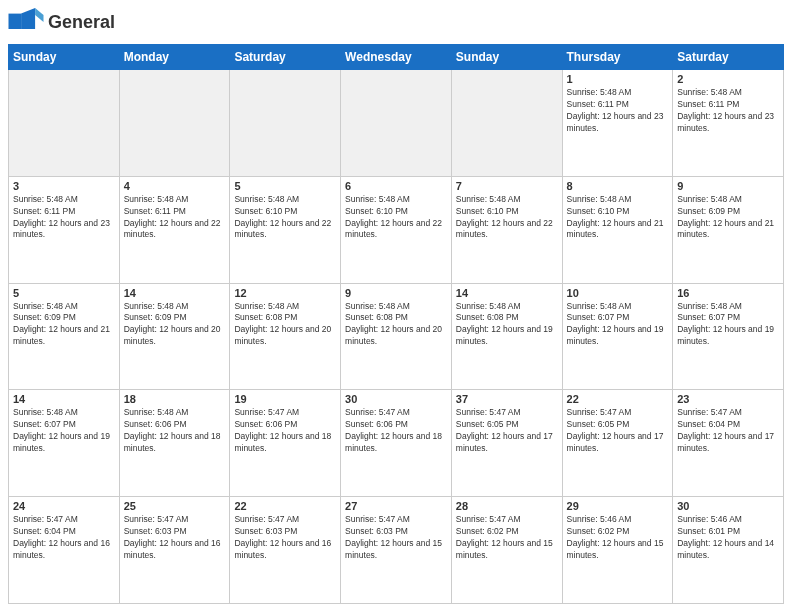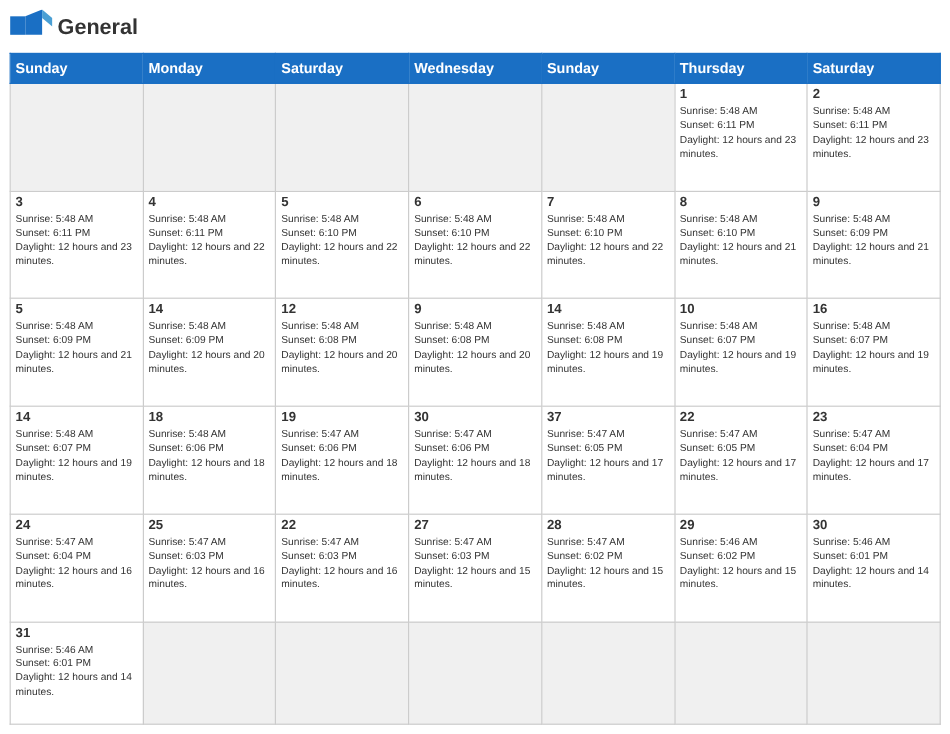--- a/index.html
+++ b/index.html
@@ -319,29 +319,15 @@
 Sunset: 6:02 PM
 Daylight: 12 hours and 15 minutes.</div>
           </td>
           <td>
             <span class="day-number">30</span>
             <div class="day-info" style="white-space: pre-line;">Sunrise: 5:46 AM
 Sunset: 6:01 PM
 Daylight: 12 hours and 14 minutes.</div>
           </td>
         </tr>
-        <tr class="last-row">
-          <td>
-            <span class="day-number">31</span>
-            <div class="day-info" style="white-space: pre-line;">Sunrise: 5:46 AM
-Sunset: 6:01 PM
-Daylight: 12 hours and 14 minutes.</div>
-          </td>
-          <td class="empty"></td>
-          <td class="empty"></td>
-          <td class="empty"></td>
-          <td class="empty"></td>
-          <td class="empty"></td>
-          <td class="empty"></td>
-        </tr>
       </tbody>
   </table>
 </div>
 
 </body></html>

